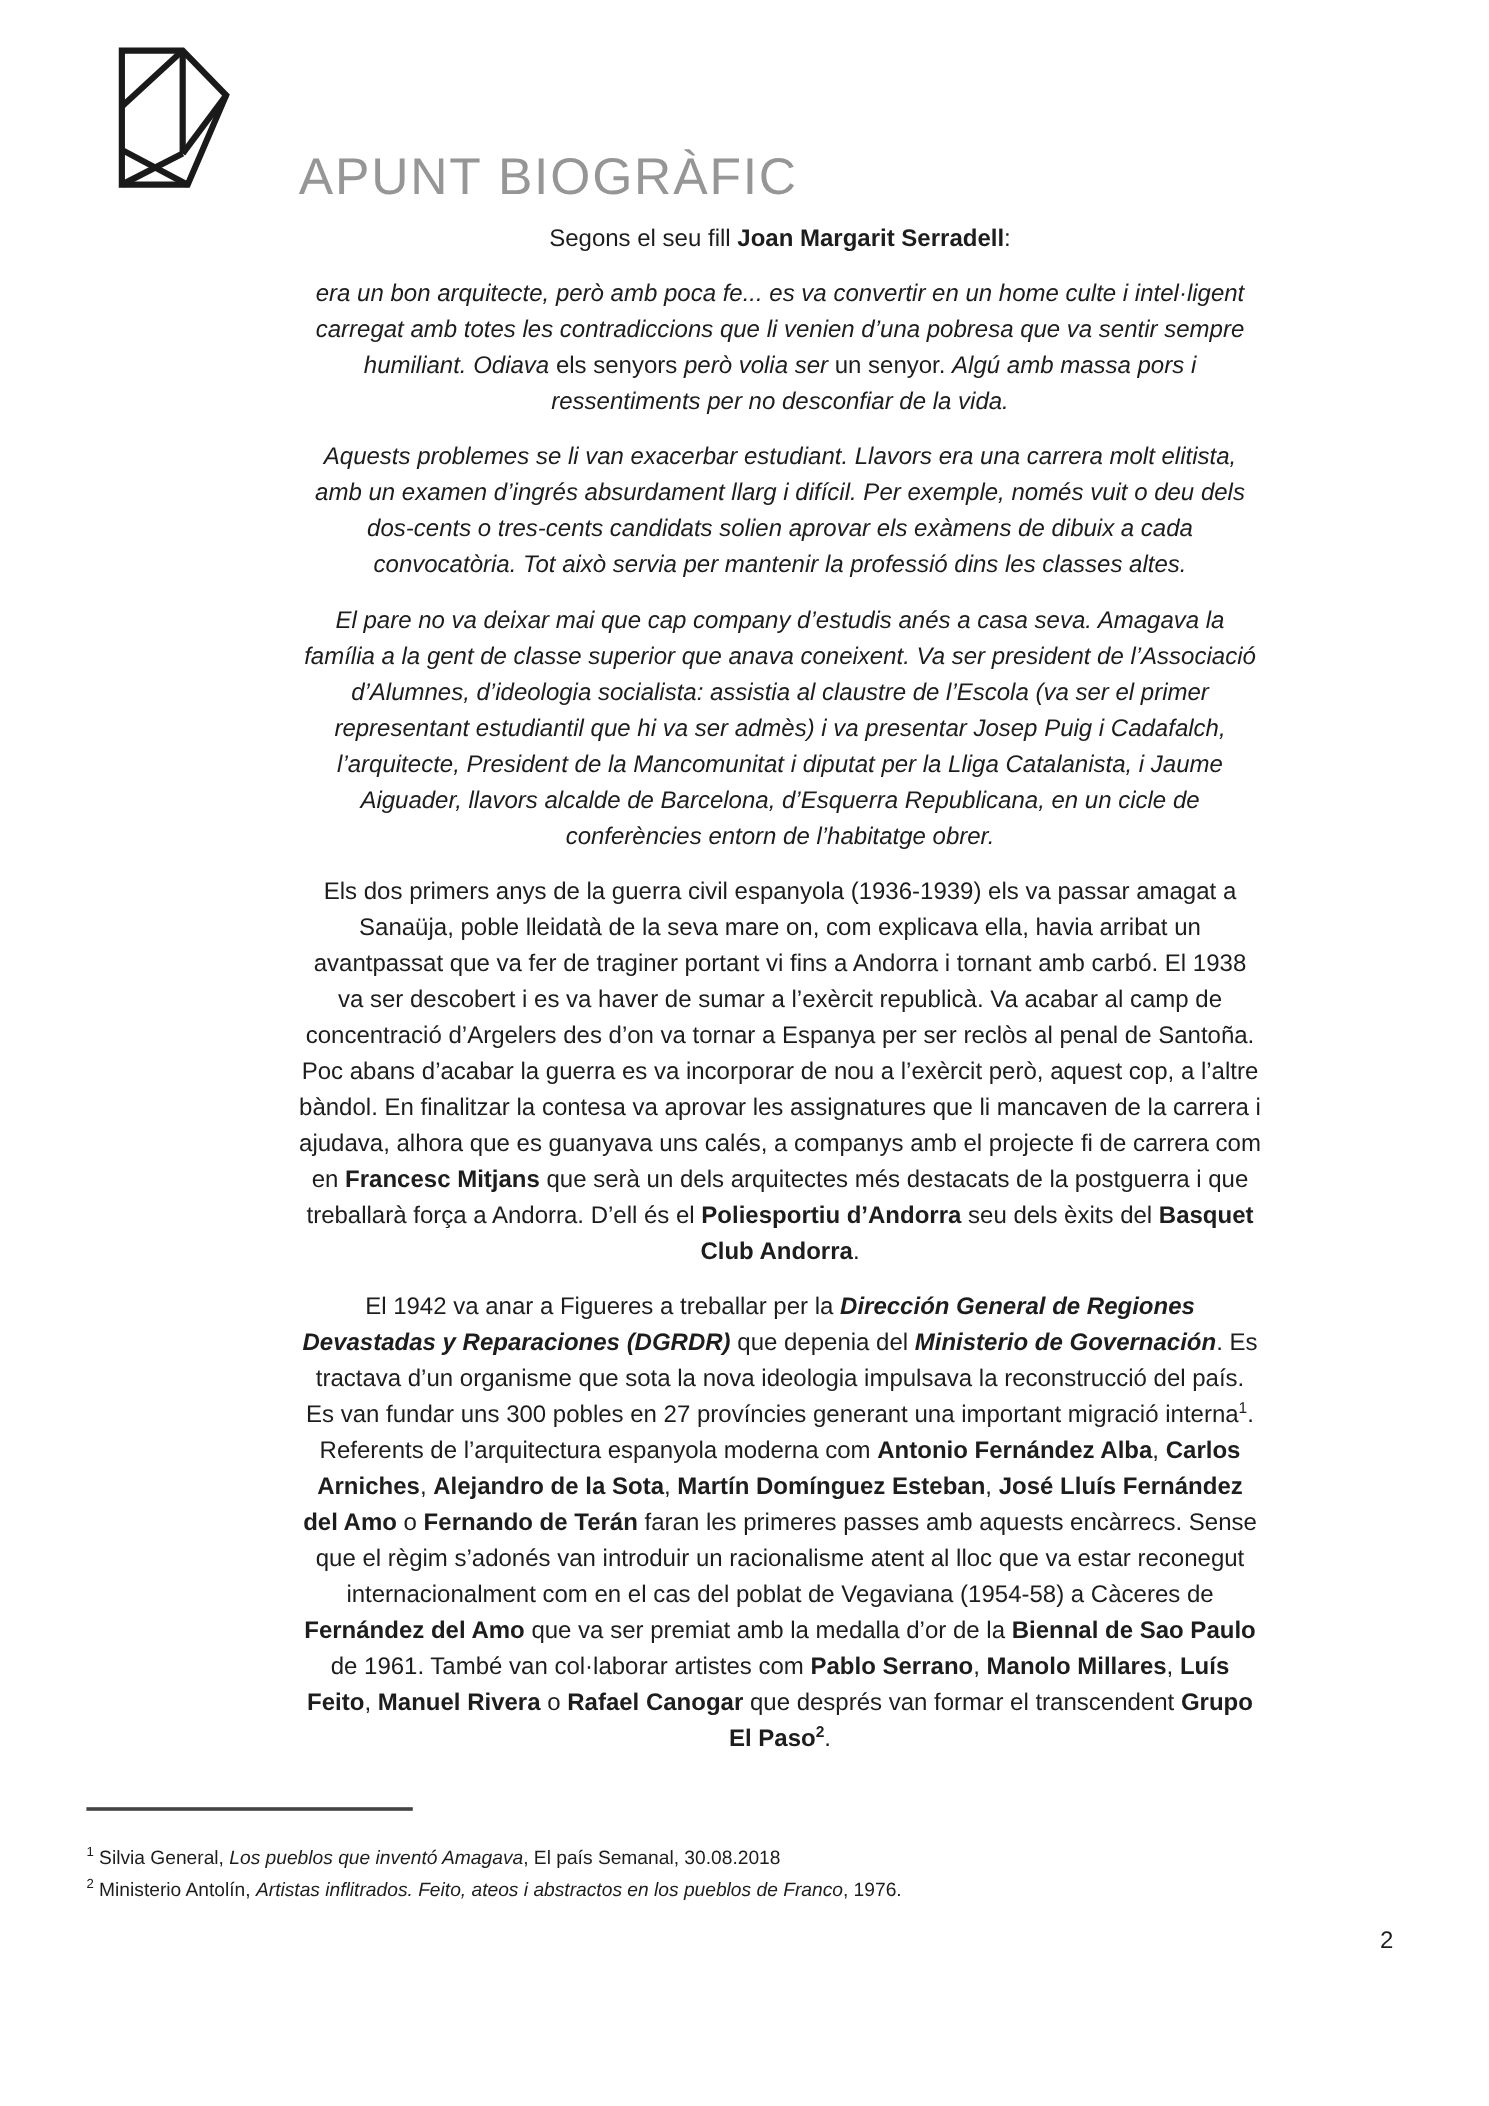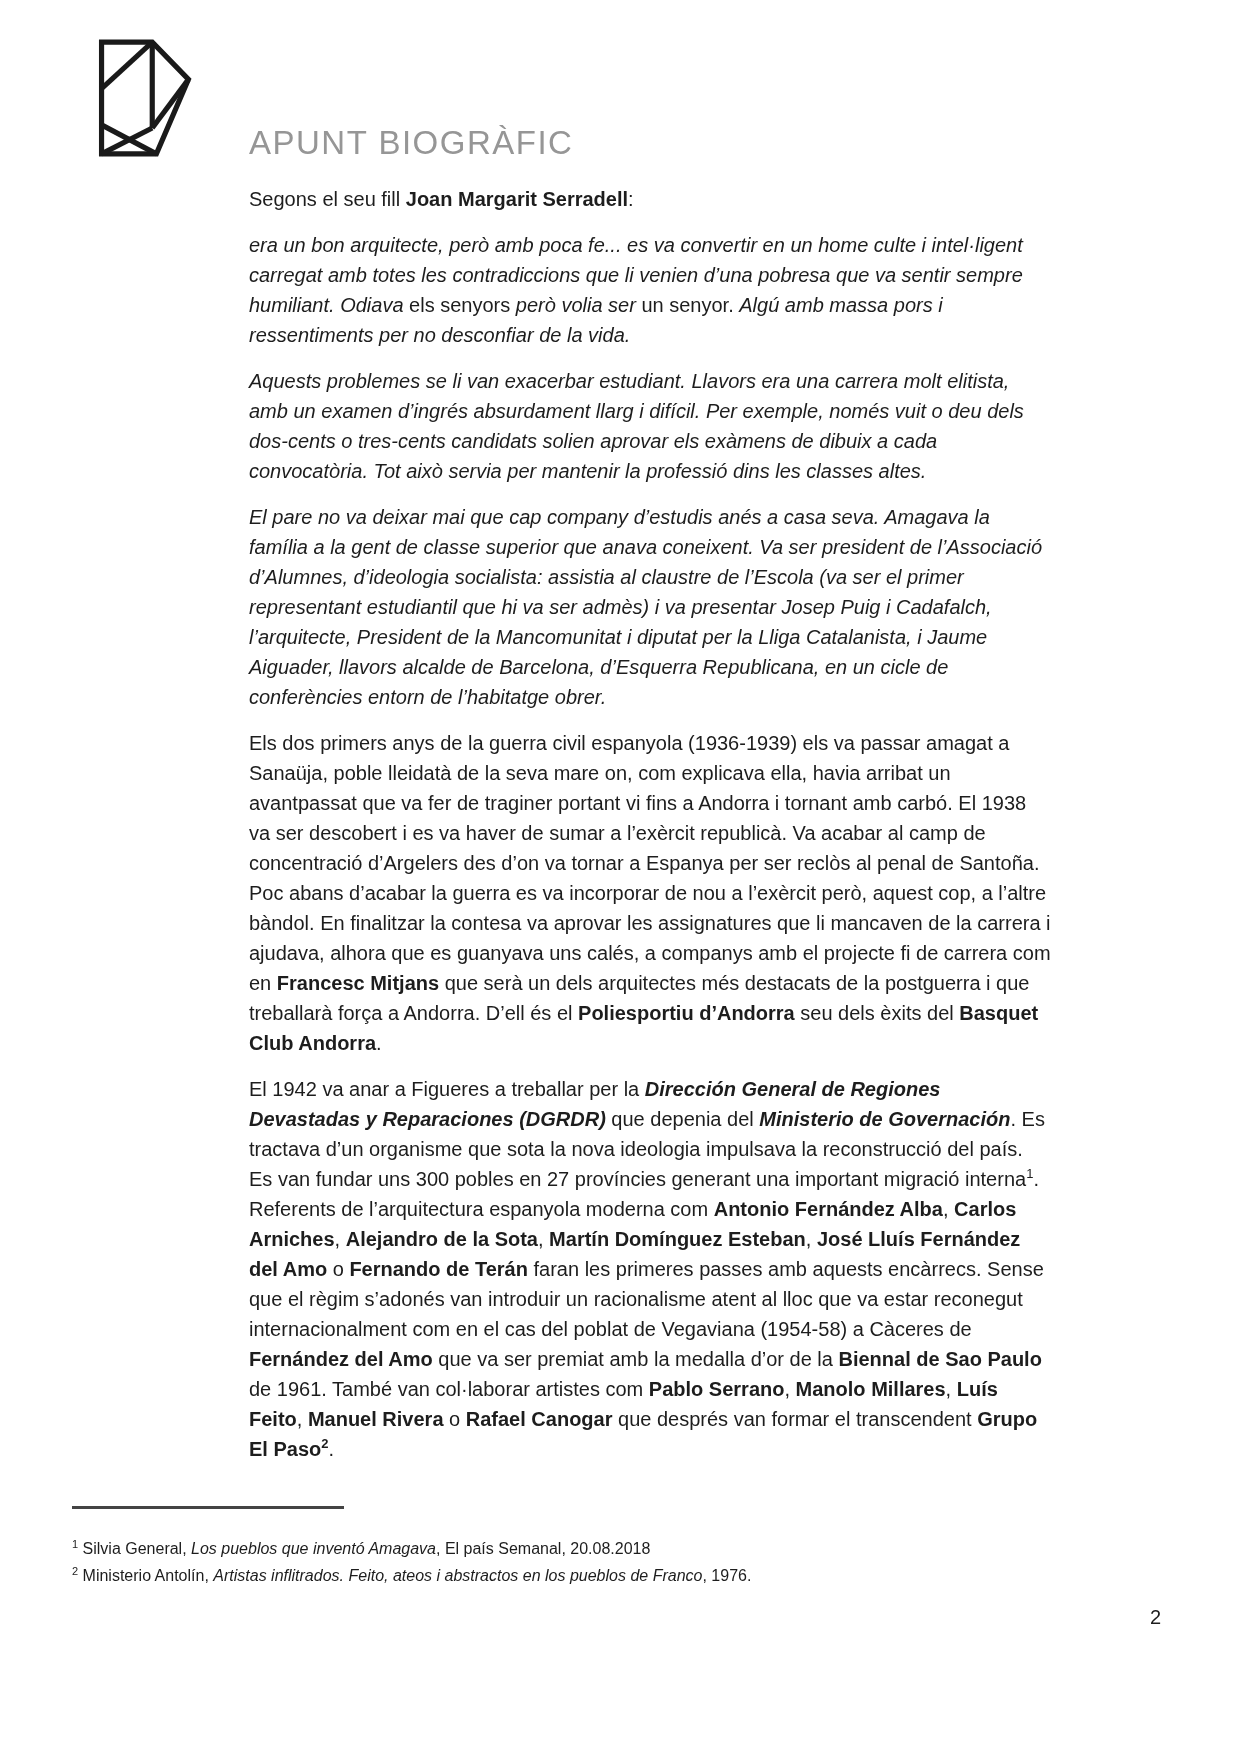--- a/index.html
+++ b/index.html
@@ -9,28 +9,28 @@
     background:#ffffff;
     font-family:"Liberation Sans", sans-serif;
     color:var(--text,#1d1d1d);
     overflow:hidden;
   }
   .logo{position:absolute;left:95px;top:38px;width:100px;height:120px;}
   .logo svg{width:100%;height:100%;display:block;}
   .heading{
     position:absolute;left:249px;top:124px;
     margin:0;
-    font-size:33px;font-weight:400;
+    font-size:43px;font-weight:400;
     letter-spacing:1.5px;
     color:var(--heading,#969696);
   }
   .body{
     position:absolute;left:249px;top:184px;width:802px;
     font-size:20px;line-height:30px;
-    text-align:left;
+    text-align:center;
   }
   .body p{margin:0 0 16px 0;}
   .run-b{font-weight:700;}
   .run-i{font-style:italic;}
   .run-bi{font-weight:700;font-style:italic;}
   .run-sup{vertical-align:super;font-size:13px;line-height:0;}
   .run-bsup{vertical-align:super;font-size:13px;line-height:0;font-weight:700;}
   .footnotes{
     position:absolute;left:72px;top:1506px;width:1100px;
     font-size:16px;line-height:27px;
@@ -71,19 +71,19 @@
     <p><span>Segons el seu fill </span><span class="run-b">Joan Margarit Serradell</span><span>:</span></p>
     <p><span class="run-i">era un bon arquitecte, però amb poca fe... es va convertir en un home culte i intel·ligent carregat amb totes les contradiccions que li venien d’una pobresa que va sentir sempre humiliant. Odiava </span><span>els senyors </span><span class="run-i">però volia ser </span><span>un senyor. </span><span class="run-i">Algú amb massa pors i ressentiments per no desconfiar de la vida.</span></p>
     <p><span class="run-i">Aquests problemes se li van exacerbar estudiant. Llavors era una carrera molt elitista, amb un examen d’ingrés absurdament llarg i difícil. Per exemple, només vuit o deu dels dos-cents o tres-cents candidats solien aprovar els exàmens de dibuix a cada convocatòria. Tot això servia per mantenir la professió dins les classes altes.</span></p>
     <p><span class="run-i">El pare no va deixar mai que cap company d’estudis anés a casa seva. Amagava la família a la gent de classe superior que anava coneixent. Va ser president de l’Associació d’Alumnes, d’ideologia socialista: assistia al claustre de l’Escola (va ser el primer representant estudiantil que hi va ser admès) i va presentar Josep Puig i Cadafalch, l’arquitecte, President de la Mancomunitat i diputat per la Lliga Catalanista, i Jaume Aiguader, llavors alcalde de Barcelona, d’Esquerra Republicana, en un cicle de conferències entorn de l’habitatge obrer.</span></p>
     <p><span>Els dos primers anys de la guerra civil espanyola (1936-1939) els va passar amagat a Sanaüja, poble lleidatà de la seva mare on, com explicava ella, havia arribat un avantpassat  que va fer de traginer portant vi fins a Andorra i tornant amb carbó. El 1938 va ser descobert i es va haver de sumar a l’exèrcit republicà. Va acabar al camp de concentració d’Argelers  des d’on va tornar a Espanya per ser reclòs al penal de Santoña. Poc abans d’acabar la guerra es va incorporar de nou a l’exèrcit però, aquest cop, a l’altre bàndol. En finalitzar la contesa va aprovar les assignatures que li mancaven de la carrera i ajudava, alhora que es guanyava uns calés, a companys amb el projecte fi de carrera com en </span><span class="run-b">Francesc Mitjans</span><span> que serà un dels arquitectes més destacats de la postguerra i que treballarà força a Andorra. D’ell és el </span><span class="run-b">Poliesportiu d’Andorra</span><span> seu dels èxits del </span><span class="run-b">Basquet Club Andorra</span><span>.</span></p>
     <p><span>El 1942 va anar a Figueres a treballar per la </span><span class="run-bi">Dirección General de Regiones Devastadas y Reparaciones (DGRDR)</span><span> que depenia del </span><span class="run-bi">Ministerio de Governación</span><span>. Es tractava d’un organisme que sota la nova ideologia impulsava la reconstrucció del país. Es van fundar uns 300 pobles en 27 províncies generant una important migració interna</span><span class="run-sup">1</span><span>. Referents de l’arquitectura espanyola moderna com </span><span class="run-b">Antonio Fernández Alba</span><span>, </span><span class="run-b">Carlos Arniches</span><span>, </span><span class="run-b">Alejandro de la Sota</span><span>, </span><span class="run-b">Martín Domínguez Esteban</span><span>, </span><span class="run-b">José Lluís Fernández del Amo</span><span> o </span><span class="run-b">Fernando de Terán</span><span> faran les primeres passes amb aquests encàrrecs. Sense que el règim s’adonés van introduir un racionalisme atent al lloc que va estar reconegut internacionalment com en el cas del poblat de Vegaviana (1954-58) a Càceres de </span><span class="run-b">Fernández del Amo</span><span> que va ser premiat amb la medalla d’or de la </span><span class="run-b">Biennal de Sao Paulo</span><span> de 1961. També van col·laborar artistes com </span><span class="run-b">Pablo Serrano</span><span>, </span><span class="run-b">Manolo Millares</span><span>, </span><span class="run-b">Luís Feito</span><span>, </span><span class="run-b">Manuel Rivera</span><span> o </span><span class="run-b">Rafael Canogar</span><span> que després van formar el transcendent </span><span class="run-b">Grupo El Paso</span><span class="run-bsup">2</span><span>.</span></p>
   </div>
 
   <div class="footnotes">
     <div class="fn-sep"></div>
-    <p class="fn"><span class="run-sup">1</span><span> Silvia General, </span><span class="run-i">Los pueblos que inventó Amagava</span><span>, El país Semanal, 20.08.2018</span></p>
+    <p class="fn"><span class="run-sup">1</span><span> Silvia General, </span><span class="run-i">Los pueblos que inventó Amagava</span><span>, El país Semanal, 30.08.2018</span></p>
     <p class="fn"><span class="run-sup">2</span><span> Ministerio Antolín, </span><span class="run-i">Artistas inflitrados. Feito, ateos i abstractos en los pueblos de Franco</span><span>, 1976.</span></p>
   </div>
 
   <div class="pagenum">2</div>
 
 </div>
 
 </body></html>

